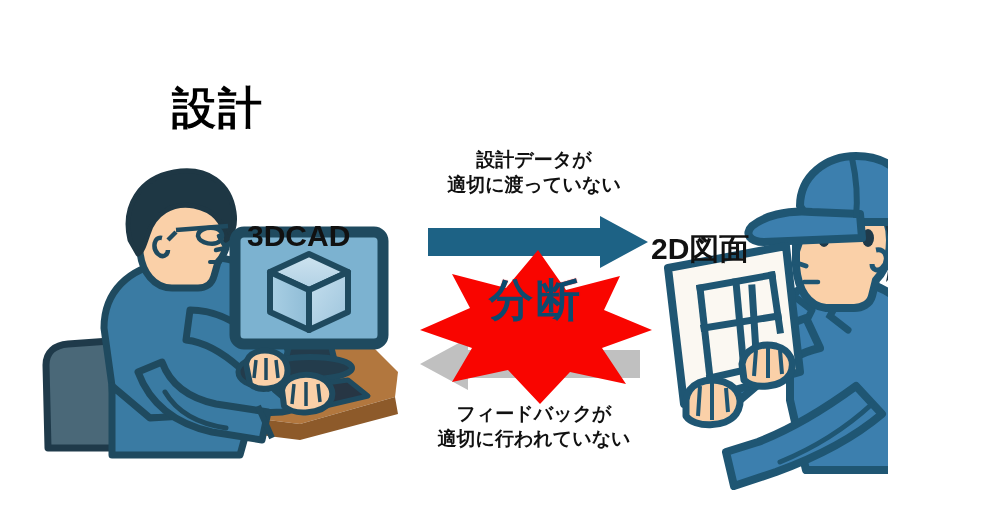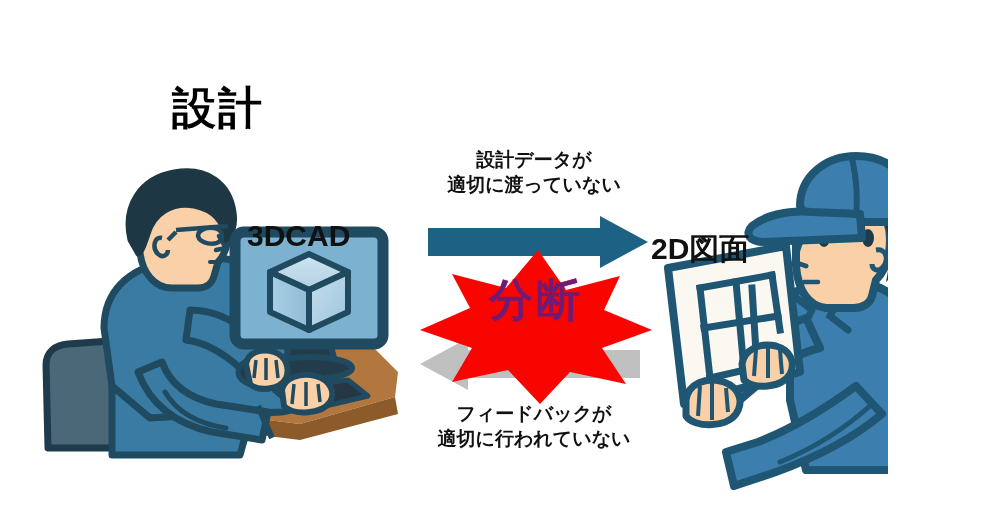--- a/index.html
+++ b/index.html
@@ -256,16 +256,16 @@
     <div>フィードバックが</div>
     <div>適切に行われていない</div>
   </div>
 
   <div class="abs center-note" id="note-top">
     <div>設計データが</div>
     <div>適切に渡っていない</div>
   </div>
 
   <div class="abs" id="burst-label" style="left:420px; top:278px; width:232px; text-align:center;
-              font-size:44px; font-weight:bold; color:#701a75; letter-spacing:3px;
+              font-size:44px; font-weight:bold; color:#0c4a6e; letter-spacing:3px;
               line-height:1; text-shadow:0 0 1px #f90500;">分断</div>
 
 </div>
 
 </body></html>

